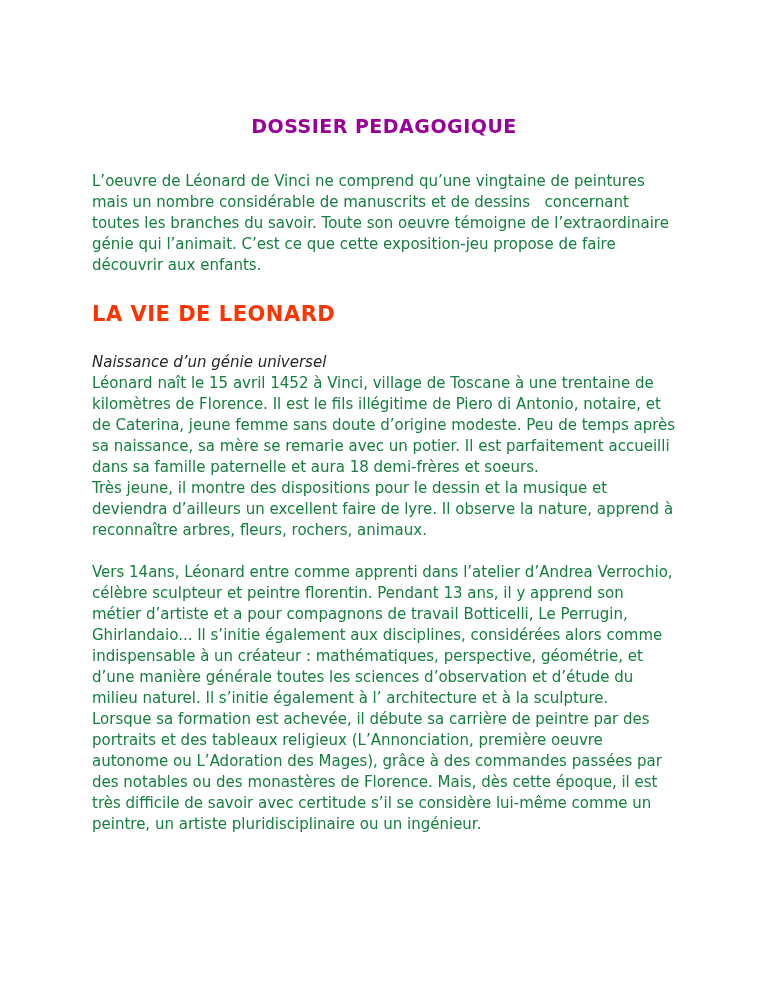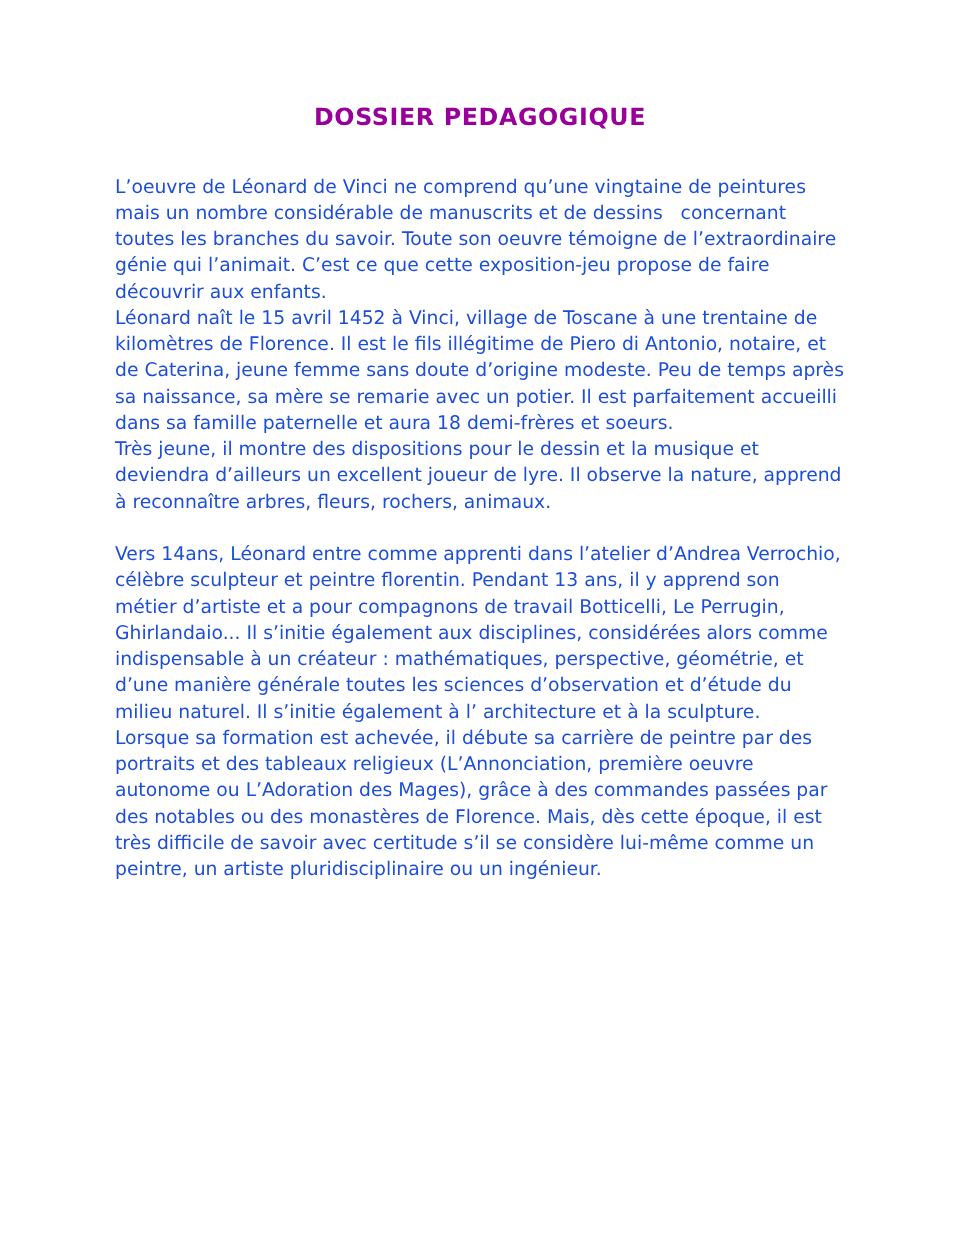--- a/index.html
+++ b/index.html
@@ -12,35 +12,36 @@
     height: 994px;
     overflow: hidden;
     font-family: "DejaVu Sans", sans-serif;
   }
   .page {
     box-sizing: border-box;
     width: 768px;
     height: 760px;
     background: #ffffff;
     padding: 83px 92px 0 92px;
+    margin-top: 32px;
   }
   .doc-title {
     margin: 0 0 34px 0;
     text-align: center;
     font-size: 19px;
     font-weight: bold;
     letter-spacing: 0.5px;
     color: #990099;
     font-family: "DejaVu Sans", sans-serif;
   }
   .body-text {
     margin: 0;
     font-size: 15px;
     line-height: 21px;
-    color: #1d4ed8;
+    color: #15803d;
     white-space: pre-wrap;
   }
   .section-heading {
     margin: 26px 0 26px 0;
     font-size: 21px;
     line-height: 24px;
     font-weight: bold;
     letter-spacing: 0.5px;
     color: #ff3300;
   }
@@ -60,24 +61,26 @@
 </style>
 </head>
 <body>
 
 <div class="page">
 
   <h1 class="doc-title">DOSSIER PEDAGOGIQUE</h1>
 
   <p class="body-text">L’oeuvre de Léonard de Vinci ne comprend qu’une vingtaine de peintures mais un nombre considérable de manuscrits et de dessins   concernant toutes les branches du savoir. Toute son oeuvre témoigne de l’extraordinaire génie qui l’animait. C’est ce que cette exposition-jeu propose de faire découvrir aux enfants.</p>
 
+  <h2 class="section-heading">LA VIE DE LEONARD</h2>
 
   <div class="subsection">
+    <p class="subheading">Naissance d’un génie universel</p>
     <p class="body-text">Léonard naît le 15 avril 1452 à Vinci, village de Toscane à une trentaine de kilomètres de Florence. Il est le fils illégitime de Piero di Antonio, notaire, et de Caterina, jeune femme sans doute d’origine modeste. Peu de temps après sa naissance, sa mère se remarie avec un potier. Il est parfaitement accueilli dans sa famille paternelle et aura 18 demi-frères et soeurs.</p>
-    <p class="body-text">Très jeune, il montre des dispositions pour le dessin et la musique et deviendra d’ailleurs un excellent joueur de lyre. Il observe la nature, apprend à reconnaître arbres, fleurs, rochers, animaux.</p>
+    <p class="body-text">Très jeune, il montre des dispositions pour le dessin et la musique et deviendra d’ailleurs un excellent faire de lyre. Il observe la nature, apprend à reconnaître arbres, fleurs, rochers, animaux.</p>
   </div>
 
   <div class="subsection">
     <p class="body-text">Vers 14ans, Léonard entre comme apprenti dans l’atelier d’Andrea Verrochio, célèbre sculpteur et peintre florentin. Pendant 13 ans, il y apprend son métier d’artiste et a pour compagnons de travail Botticelli, Le Perrugin, Ghirlandaio... Il s’initie également aux disciplines, considérées alors comme indispensable à un créateur : mathématiques, perspective, géométrie, et d’une manière générale toutes les sciences d’observation et d’étude du milieu naturel. Il s’initie également à l’ architecture et à la sculpture.</p>
     <p class="body-text">Lorsque sa formation est achevée, il débute sa carrière de peintre par des portraits et des tableaux religieux (L’Annonciation, première oeuvre autonome ou L’Adoration des Mages), grâce à des commandes passées par des notables ou des monastères de Florence. Mais, dès cette époque, il est très difficile de savoir avec certitude s’il se considère lui-même comme un peintre, un artiste pluridisciplinaire ou un ingénieur.</p>
   </div>
 
 </div>
 
 </body></html>

